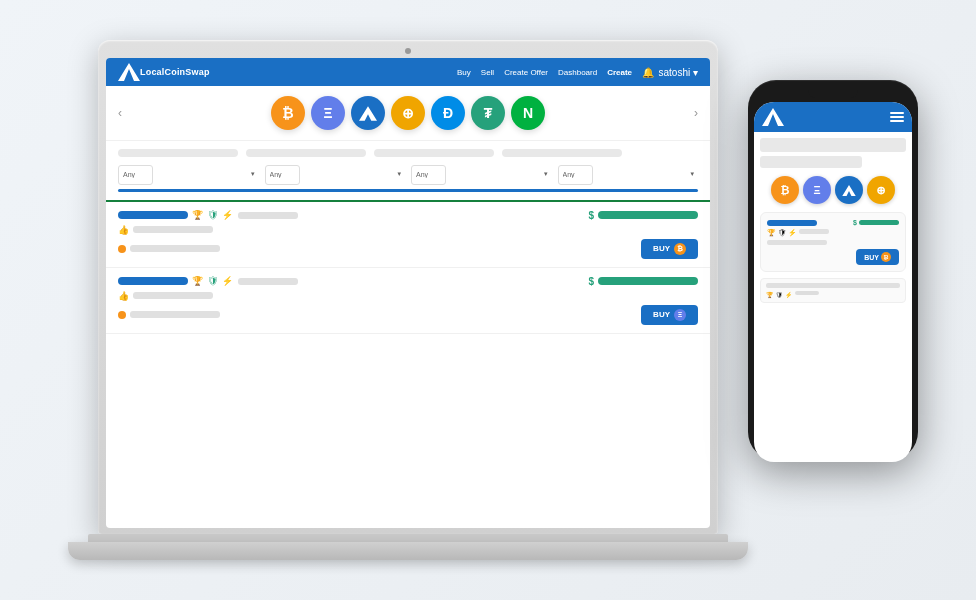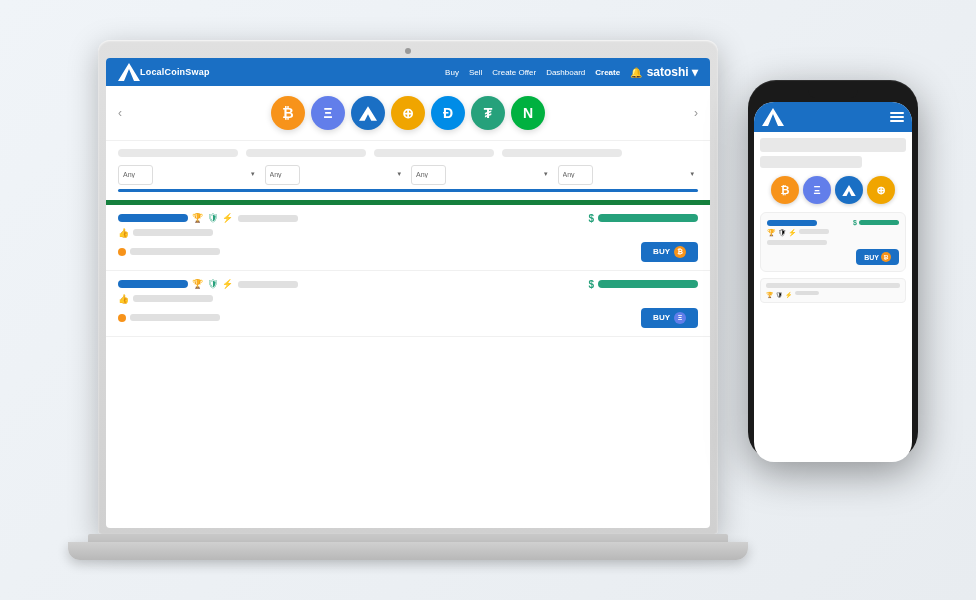--- a/index.html
+++ b/index.html
@@ -126,22 +126,21 @@
       gap: 4px;
     }
 
     .bell-icon {
       color: white;
       font-size: 10px;
     }
 
     .user-name {
       color: white;
-      font-size: 12px;
-      font-weight: bold;
+      font-size: 10px;
     }
 
     
     .crypto-row {
       display: flex;
       align-items: center;
       padding: 10px 12px;
       gap: 8px;
       border-bottom: 1px solid #f0f0f0;
     }
@@ -174,21 +173,21 @@
     .coin-btc { background: #f7931a; color: white; }
     .coin-eth { background: #627eea; color: white; }
     .coin-lcs { background: #1a6fc4; color: white; }
     .coin-dash2 { background: #008ce7; color: white; }
     .coin-usdt { background: #26a17b; color: white; }
     .coin-neo { background: #00b140; color: white; }
 
     
     .filters-area {
       padding: 8px 12px;
-      border-bottom: 5px solid #15803d;
+      border-bottom: 2px solid #15803d;
     }
 
     .filter-row {
       display: flex;
       gap: 8px;
       margin-bottom: 6px;
     }
 
     .filter-placeholder {
       height: 8px;

